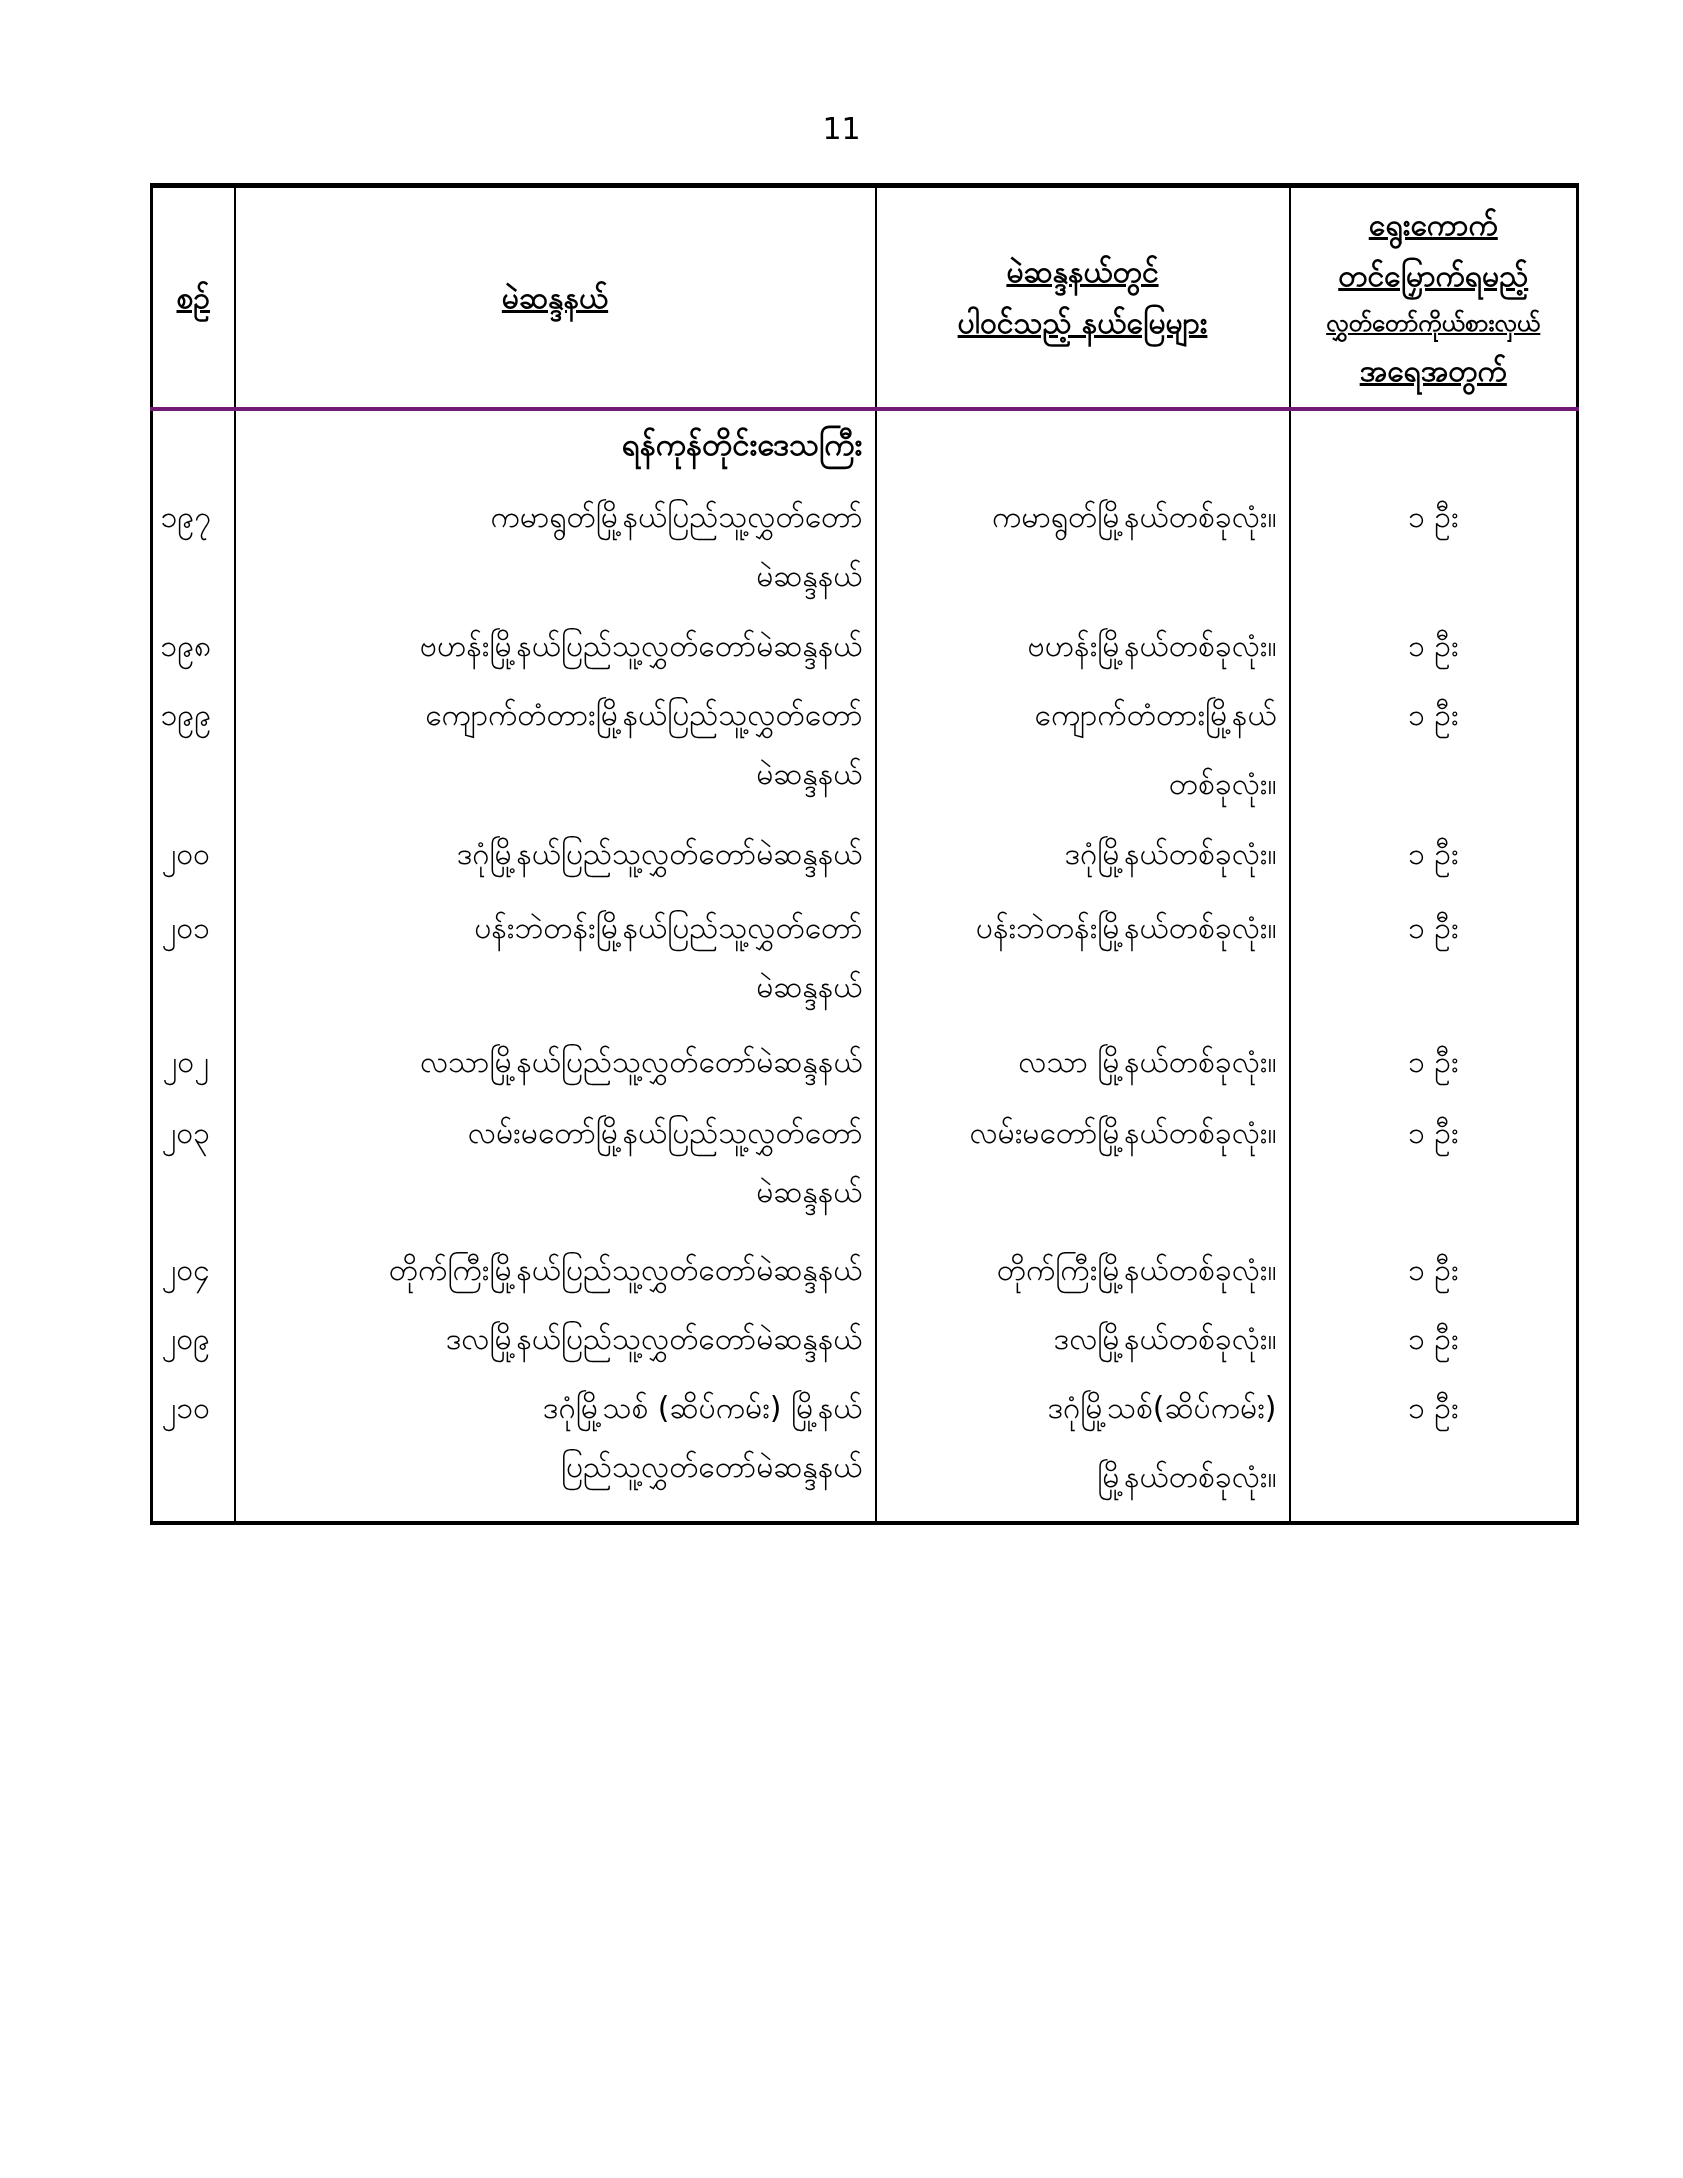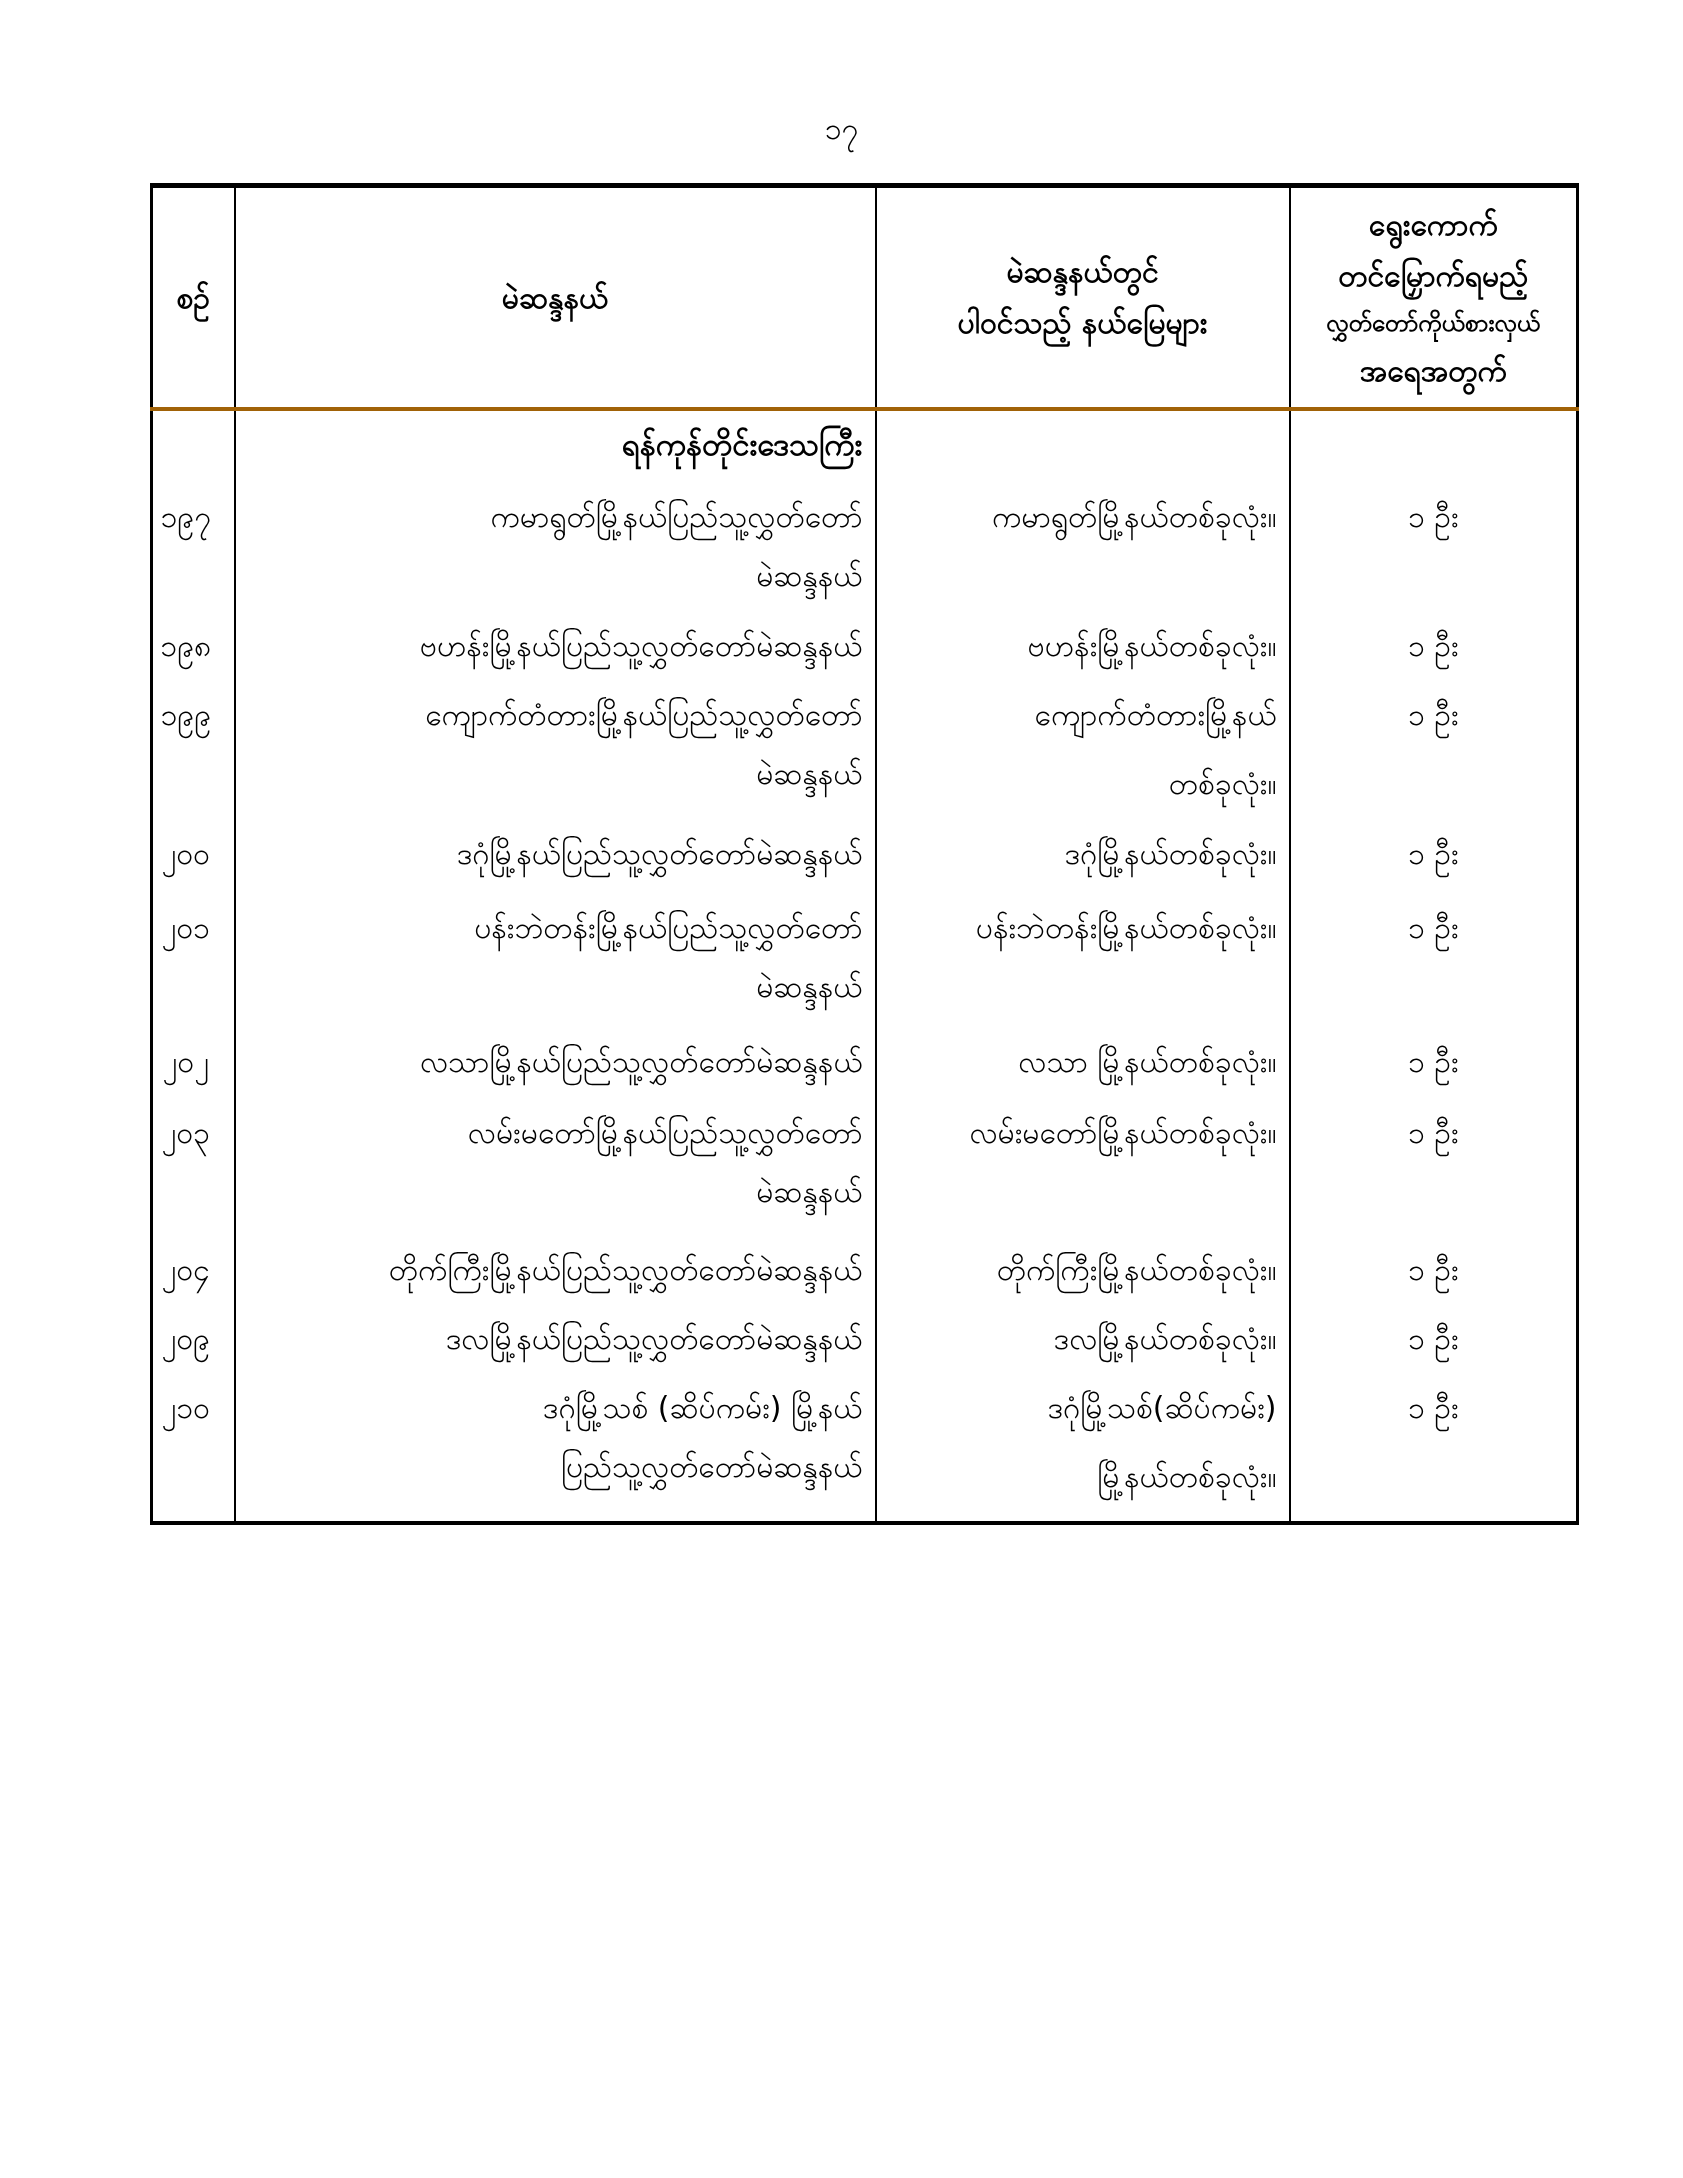--- a/index.html
+++ b/index.html
@@ -45,27 +45,28 @@
     padding: 4px 12px 0 12px;
     font-weight: normal;
     overflow: hidden;
   }
   th { border-left: 2px solid #000; }
   td { border-left: 2px solid #000; text-align: right; }
   th:first-child, td:first-child { border-left: none; }
 
   thead tr { height: 223px; }
   thead th {
-    border-bottom: 4px solid #a16207;
+    border-bottom: 4px solid #701a75;
     vertical-align: middle;
     text-align: center;
     font-weight: bold;
     font-size: 30px;
     line-height: 51px;
     padding: 6px 8px;
+    text-decoration: underline;
   }
   .hdr-small { font-size: 24px; line-height: 44px; font-weight: bold; }
 
   td.num-cell {
     text-align: center;
     font-size: 30px;
     line-height: 59px;
     padding-left: 2px;
     padding-right: 17px;
   }
@@ -97,21 +98,21 @@
   tr.r205 { height: 136px; }
   tr.r206 { height: 149px; }
   tr.r207 { height: 127px; }
   tr.r208 { height: 69px; }
   tr.r209 { height: 69px; }
   tr.r210 { height: 149px; }
 </style>
 </head>
 <body>
 
-<div class="page-number">၁၇</div>
+<div class="page-number">11</div>
 
 <table class="main-table">
   <colgroup>
     <col class="c1">
       <col class="c2">
       <col class="c3">
       <col class="c4">
   </colgroup>
   <thead>
     <tr>

